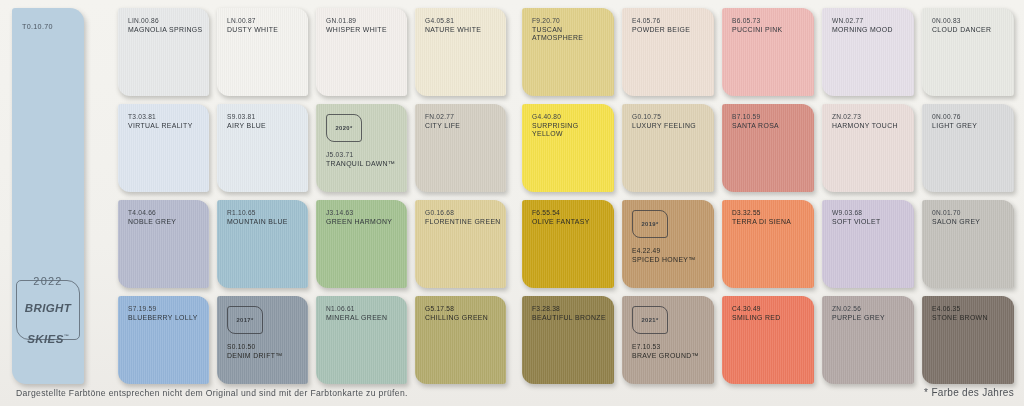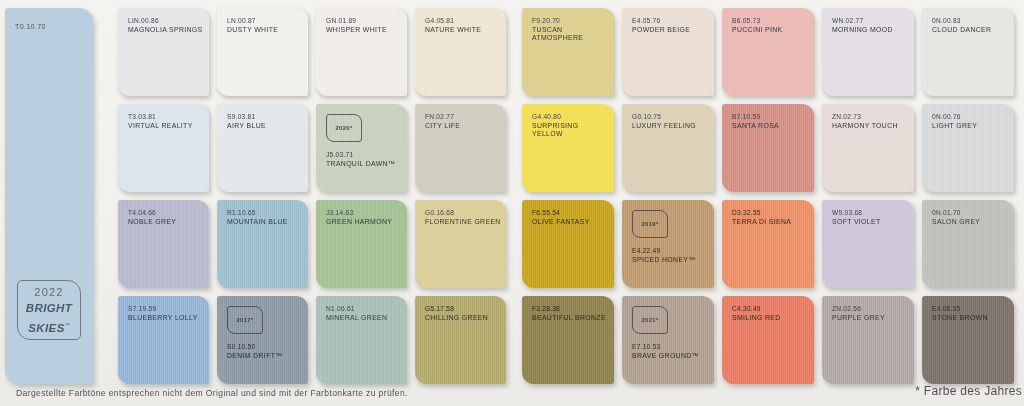--- a/index.html
+++ b/index.html
@@ -11,39 +11,39 @@
     position:relative;
   }
   .page{
     position:absolute;inset:0;
     background:linear-gradient(180deg,#f4f3ef 0%,#f1f0ec 60%,#eceae6 100%);
   }
 
   
   .hero{
     position:absolute;
-    left:5px;top:8px;
-    width:88px;height:376px;
+    left:12px;top:8px;
+    width:72px;height:376px;
     border-radius:3px 14px 3px 14px;
     box-shadow:2px 3px 5px rgba(80,80,75,.30);
   }
   .hero-code{
     position:absolute;left:10px;top:14px;
     font-size:7.2px;letter-spacing:.3px;color:#4b5560;
     white-space:nowrap;
   }
   .hero-logo{
     position:absolute;left:50%;transform:translateX(-50%);
     bottom:44px;
     width:62px;height:58px;
     border:1.6px solid #6d7a86;
     border-radius:5px 13px 5px 13px;
     display:flex;flex-direction:column;
     align-items:center;justify-content:center;
-    gap:5px;
+    gap:16px;
   }
   .hero-logo .yr{
     font-size:11px;letter-spacing:1.2px;color:#5d6a76;font-weight:400;
   }
   .hero-logo .l1,.hero-logo .l2{
     font-size:11.5px;letter-spacing:.4px;color:#4e5b67;font-weight:700;line-height:11.5px;font-style:italic;
   }
   .hero-logo .l2{position:relative;}
   .hero-logo .tm{
     font-size:5px;vertical-align:super;letter-spacing:0;
@@ -100,22 +100,22 @@
   .badge span{
     font-size:5.8px;letter-spacing:.4px;color:#3a3f45;font-weight:700;
   }
 
   
   .foot-left{
     position:absolute;left:16px;bottom:8px;
     font-size:8.6px;letter-spacing:.35px;color:#4c5055;margin-top:12px;
   }
   .foot-right{
-    position:absolute;right:2px;bottom:8px;
-    font-size:12px;letter-spacing:.3px;color:#4c5055;
+    position:absolute;right:10px;bottom:8px;
+    font-size:10px;letter-spacing:.3px;color:#4c5055;
   }
 </style>
 </head>
 <body>
 
 <div class="page">
 
   <div class="hero" style="background: rgb(185, 207, 223);">
     <div class="hero-code">T0.10.70</div>
     <div class="hero-logo">

